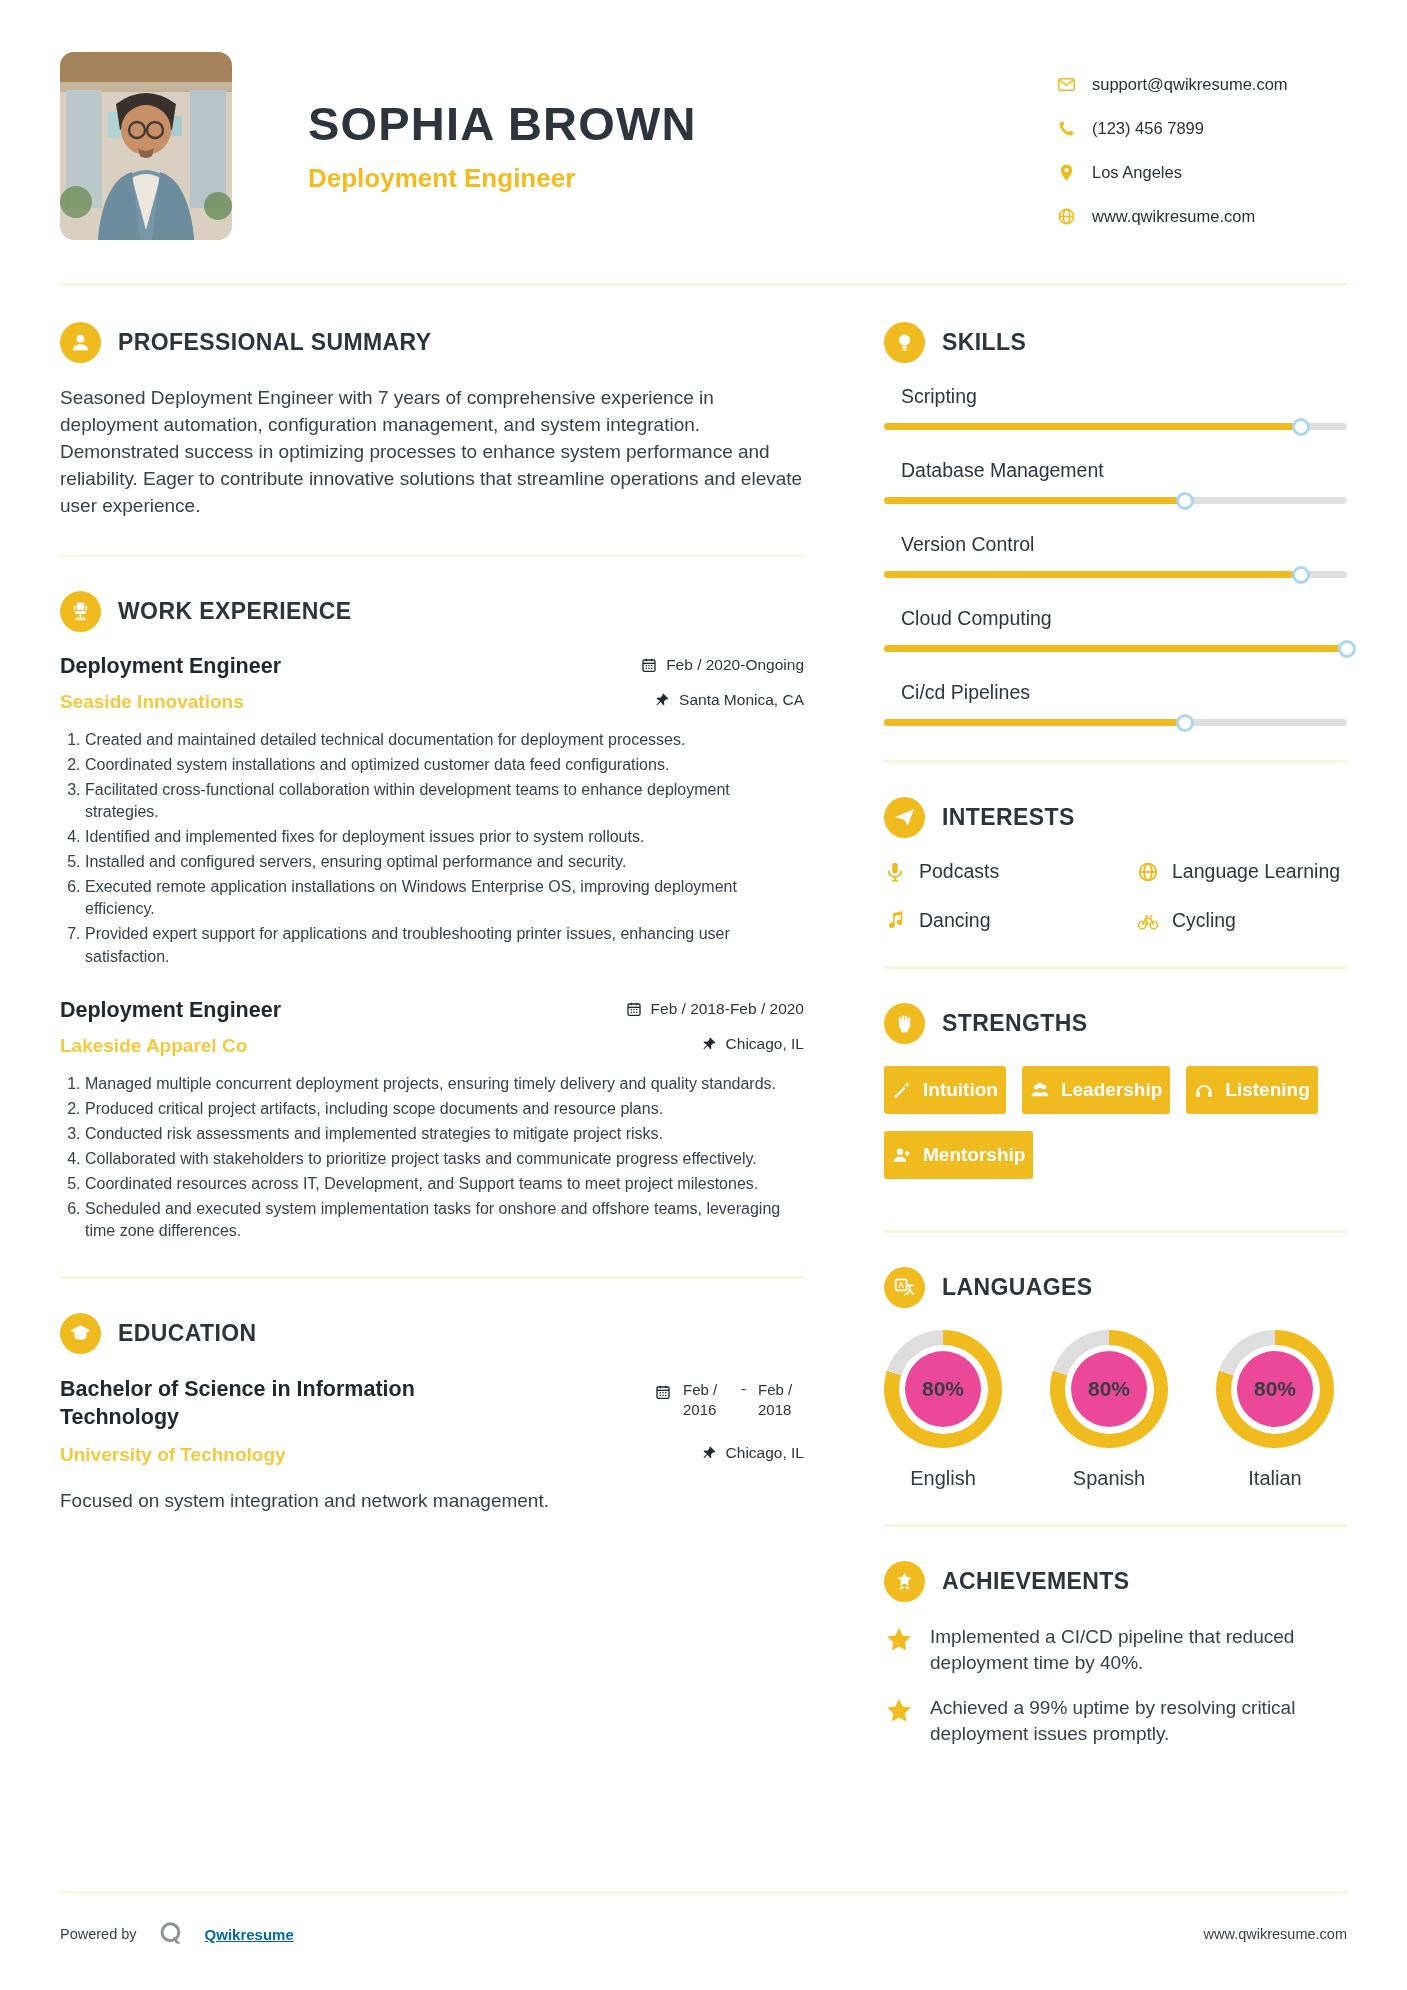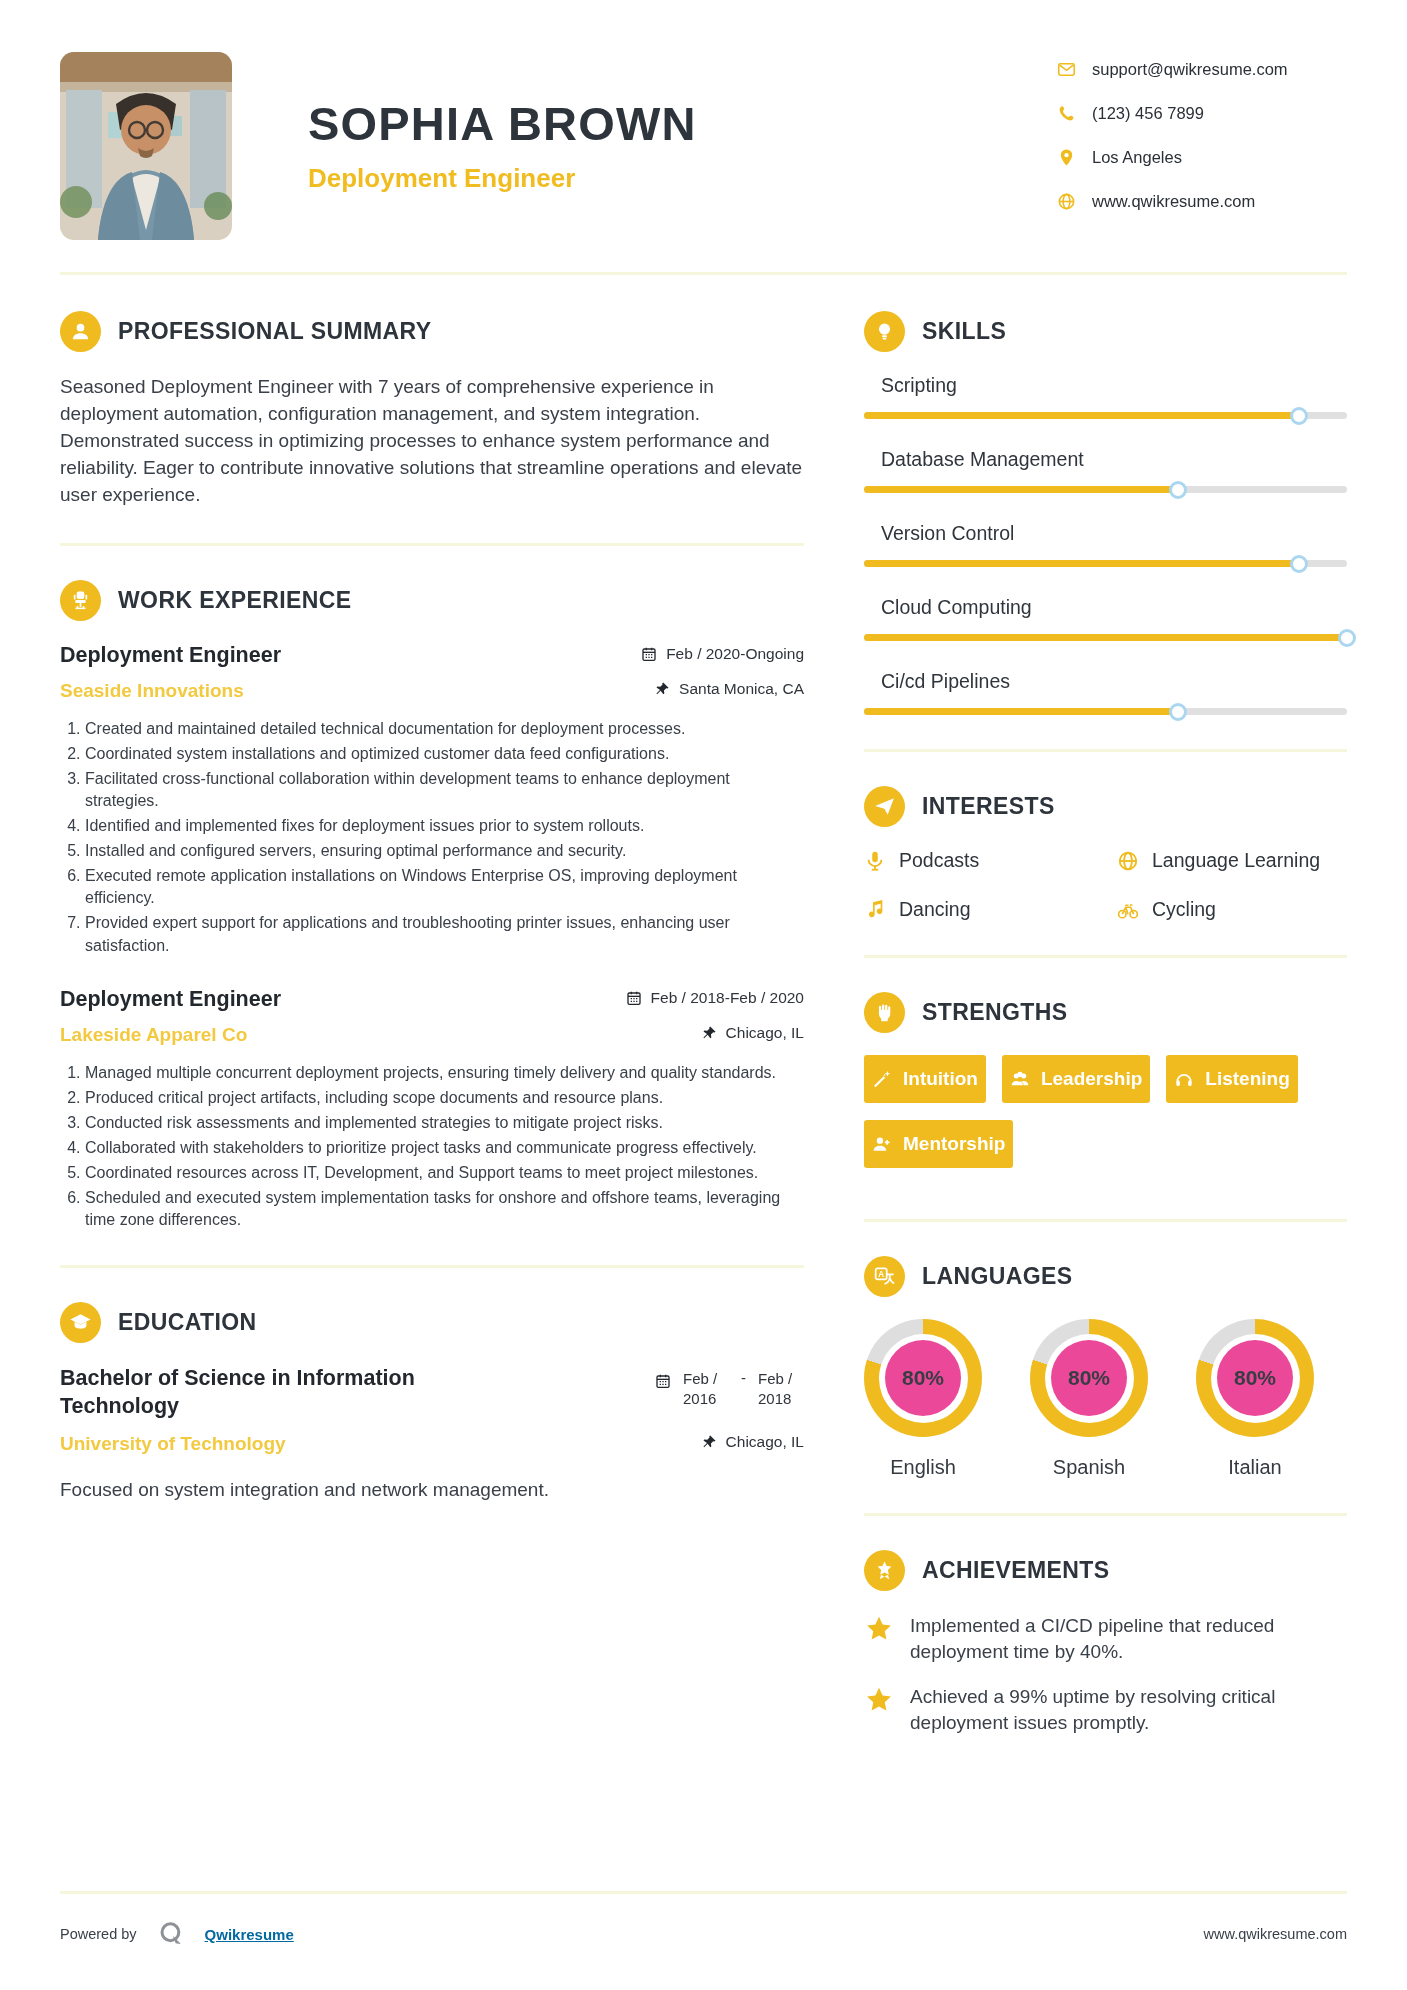--- a/index.html
+++ b/index.html
@@ -6,31 +6,31 @@
   body { background:#ffffff; font-family:"Liberation Sans","DejaVu Sans",sans-serif; color:#3a4049; }
   .page { width:1407px; height:1990px; background:#fff; padding:52px 60px 42px 60px; display:flex; flex-direction:column; overflow:hidden; }
 
   
   .header { display:flex; justify-content:space-between; }
   .head-left { display:flex; }
   .photo { width:172px; height:188px; border-radius:14px; overflow:hidden; flex-shrink:0; }
   .ident { margin:44px 0 0 76px; }
   .name { font-size:47px; font-weight:800; letter-spacing:1.2px; color:#2e343c; }
   .subtitle { font-size:26px; font-weight:600; color:#f0bc20; margin-top:12px; }
-  .contact { list-style:none; margin-top:8px; width:290px; }
+  .contact { list-style:none; margin-top:23px; width:290px; }
   .contact li { display:flex; align-items:center; gap:16px; margin-bottom:25px; }
   .contact .ctext { font-size:16.5px; color:#2b3036; }
   .cicon { width:19px; height:19px; color:#efbb1e; flex-shrink:0; }
   .cicon svg { width:100%; height:100%; }
 
   .rule { border-top:3px solid #f6f6dc; }
   .rule-head { margin:32px 0 36px 0; }
   .rule-sect { margin:34px 0; }
 
-  .cols { display:flex; gap:60px; flex:1 0 auto; align-items:flex-start; }
+  .cols { display:flex; gap:80px; flex:1 0 auto; align-items:flex-start; }
   .col-left { width:744px; flex-shrink:0; }
   .col-right { flex:1; }
 
   
   .sec-head { display:flex; align-items:center; gap:17px; margin-bottom:22px; }
   .sec-ico { width:41px; height:41px; border-radius:50%; background:#efbb1e; color:#fff; display:flex; align-items:center; justify-content:center; flex-shrink:0; }
   .sec-ico svg { width:23px; height:23px; }
   .sec-head h2 { font-size:23px; font-weight:800; letter-spacing:.4px; color:#2e343c; }
 
   .body-text { font-size:19px; line-height:1.42; color:#3a4049; }

